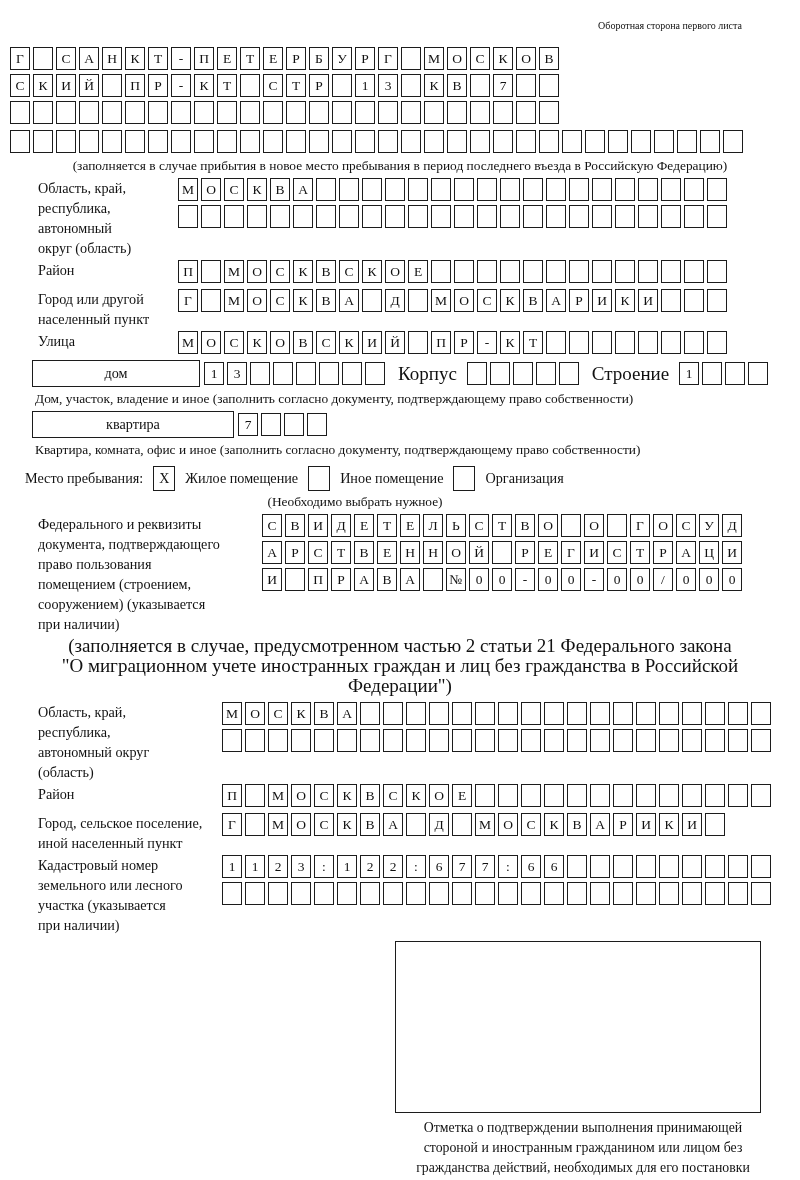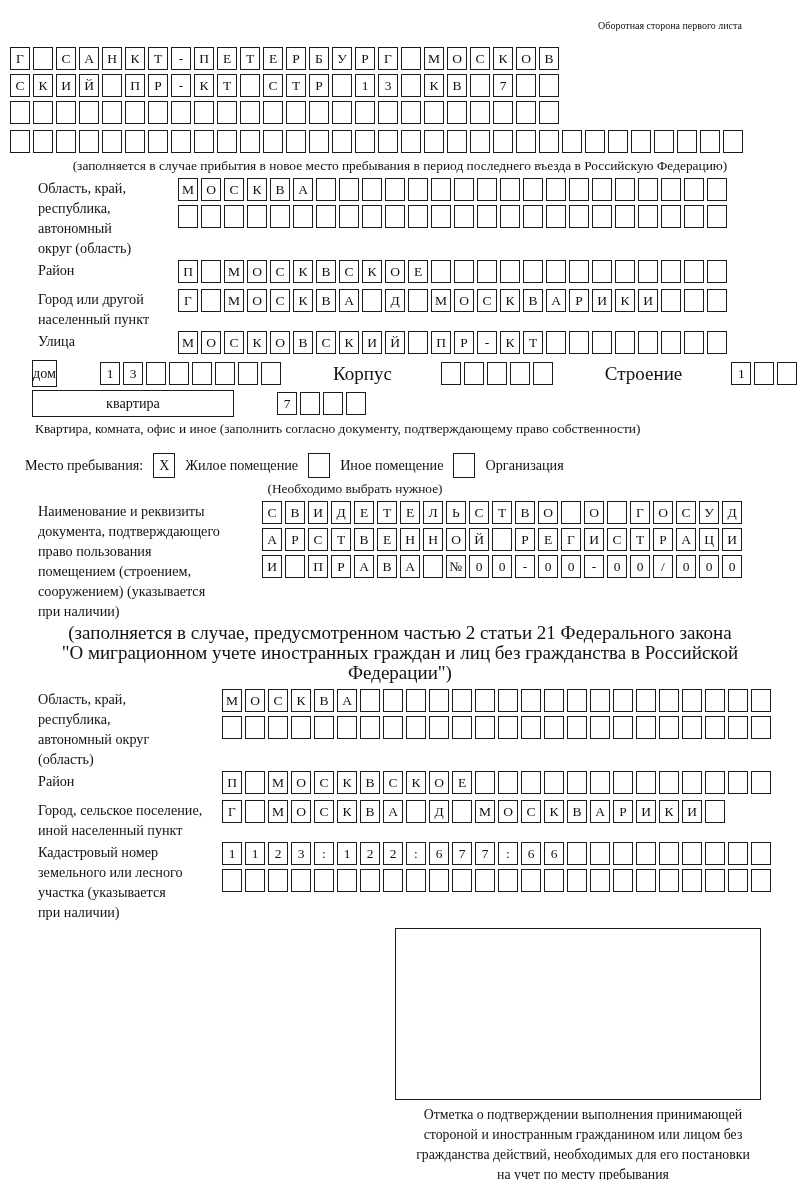--- a/index.html
+++ b/index.html
@@ -26,31 +26,31 @@
     border:1.5px solid #1c1c1c; display:inline-flex;
     align-items:center; justify-content:center;
     font-size:13.5px; line-height:1;
   }
   .inline-grid { display:flex; margin:0 4px; }
 
   .note { font-size:13.4px; line-height:17px; margin:1px 0 4px 0; }
   .center { text-align:center; }
   .sec-title { text-align:center; font-weight:bold; font-size:15.3px; margin:6px 0 6px 0; }
 
-  .house-row, .apt-row { display:flex; align-items:center; margin:2px 0 3px 0;gap:39px; }
+  .house-row, .apt-row { display:flex; align-items:center; margin:2px 0 3px 0; }
   .wbox {
     border:1.6px solid #1c1c1c; height:27px; display:flex;
     align-items:center; justify-content:center; font-size:14.2px;
   }
   .dom-box { width:168px; margin-left:22px; }
   .apt-box { width:202px; margin-left:22px; }
   .inline-label { margin:0 6px; font-size:19px; }
   .under-note { margin-left:25px; }
 
-  .stay-row { display:flex; align-items:center; margin:16px 0 2px 15px; font-size:14.2px; }
+  .stay-row { display:flex; align-items:center; margin:8px 0 2px 15px; font-size:14.2px; }
   .chk {
     width:22px; height:25px; border:1.6px solid #1c1c1c; margin:0 10px;
     display:inline-flex; align-items:center; justify-content:center; font-size:14px;
   }
   .stay-note { margin-left:155px; width:380px; text-align:center; }
 
   .fact-note { text-align:center; white-space:pre-line; font-size:19px; line-height:20px; margin-bottom:6px; }
 
   .stamp-wrap { margin-left:385px; margin-top:6px; }
   .stamp-box { width:366px; height:172px; border:1.6px solid #1c1c1c; }
@@ -355,20 +355,21 @@
         <span class="cell"></span>
       </div>
     <div class="inline-label">Строение</div>
     <div class="inline-grid">
         <span class="cell">1</span>
         <span class="cell"></span>
         <span class="cell"></span>
         <span class="cell"></span>
       </div>
   </div>
+  <div class="note under-note">Дом, участок, владение и иное (заполнить согласно документу, подтверждающему право собственности)</div>
 
   <div class="apt-row">
     <div class="wbox apt-box">квартира</div>
     <div class="inline-grid">
         <span class="cell">7</span>
         <span class="cell"></span>
         <span class="cell"></span>
         <span class="cell"></span>
       </div>
   </div>
@@ -379,21 +380,21 @@
     <span class="chk">X</span>
     <span>Жилое помещение</span>
     <span class="chk"></span>
     <span>Иное помещение</span>
     <span class="chk"></span>
     <span>Организация</span>
   </div>
   <div class="note stay-note">(Необходимо выбрать нужное)</div>
 
   <div class="field">
-    <div class="flabel lab-c">Наименование и реквизиты
+    <div class="flabel lab-c">Федерального и реквизиты
 документа, подтверждающего
 право пользования
 помещением (строением,
 сооружением) (указывается
 при наличии)</div>
     <div>
       <div class="grid-row">
           <span class="cell">С</span>
           <span class="cell">В</span>
           <span class="cell">И</span>

